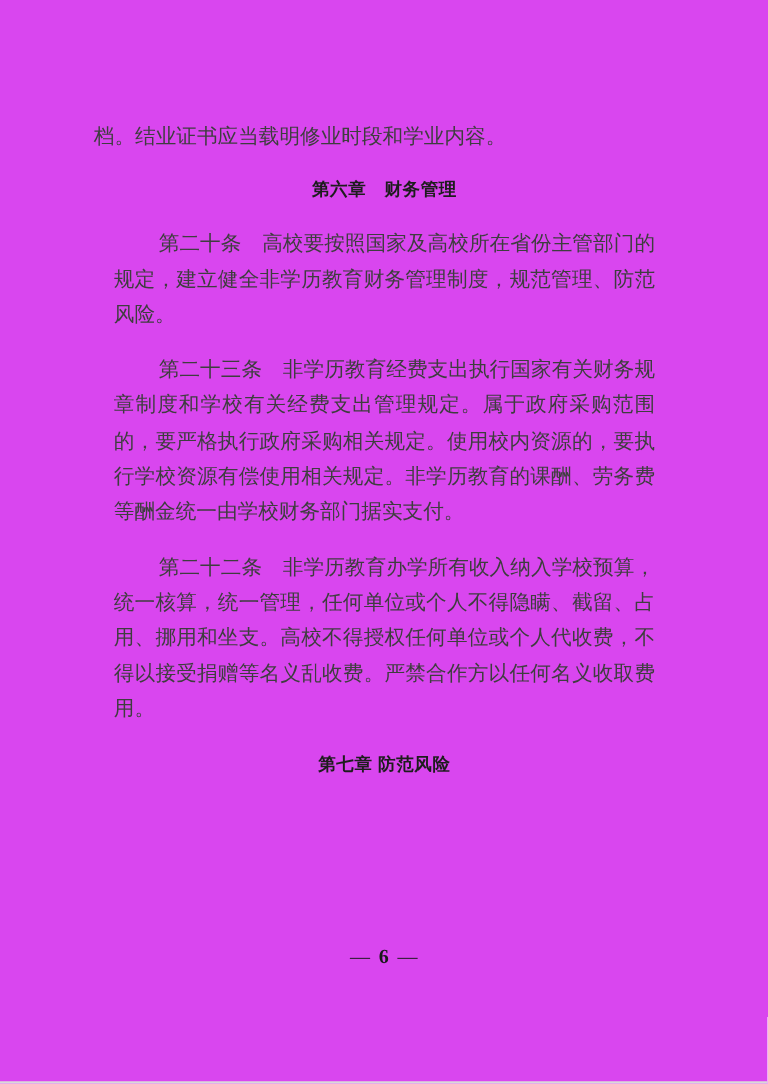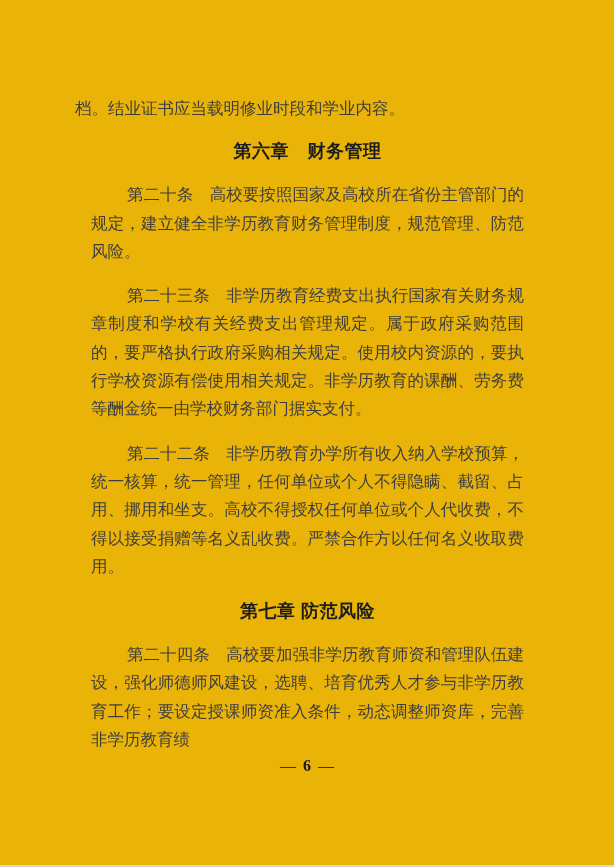--- a/index.html
+++ b/index.html
@@ -5,41 +5,41 @@
   html, body {
     margin: 0;
     padding: 0;
     background: #ffffff;
   }
   .page {
     position: relative;
     width: 614px;
     height: 867px;
     margin: 0 auto;
-    background: #eab308;
+    background: #d946ef;
     overflow: hidden;
   }
   .content {
     position: absolute;
     left: 75px;
     top: 95px;
     width: 465px;
     font-family: "Liberation Serif", "DejaVu Serif", serif;
     font-size: 16.5px;
     line-height: 28.3px;
     color: #3e3e3e;
     text-align: justify;
   }
   .continuation {
     margin: 0;
     text-indent: 0;
   }
   .chapter-heading {
     font-family: "Liberation Sans", "DejaVu Sans", sans-serif;
-    font-size: 18px;
+    font-size: 14px;
     font-weight: 700;
     color: #1d1d1d;
     text-align: center;
     text-indent: 0;
     letter-spacing: 0.5px;
     line-height: 28px;
     margin: 14px 0 12px 0;
   }
   .article {
     margin: 16px;
@@ -81,21 +81,20 @@
 
     <p class="article">第二十条　高校要按照国家及高校所在省份主管部门的规定，建立健全非学历教育财务管理制度，规范管理、防范风险。</p>
 
 
     <p class="article">第二十三条　非学历教育经费支出执行国家有关财务规章制度和学校有关经费支出管理规定。属于政府采购范围的，要严格执行政府采购相关规定。使用校内资源的，要执行学校资源有偿使用相关规定。非学历教育的课酬、劳务费等酬金统一由学校财务部门据实支付。</p>
 
     <p class="article">第二十二条　非学历教育办学所有收入纳入学校预算，统一核算，统一管理，任何单位或个人不得隐瞒、截留、占用、挪用和坐支。高校不得授权任何单位或个人代收费，不得以接受捐赠等名义乱收费。严禁合作方以任何名义收取费用。</p>
 
     <h2 class="chapter-heading">第七章 防范风险</h2>
 
-    <p class="article">第二十四条　高校要加强非学历教育师资和管理队伍建设，强化师德师风建设，选聘、培育优秀人才参与非学历教育工作；要设定授课师资准入条件，动态调整师资库，完善非学历教育绩</p>
 
   </div>
 
   <div class="page-number">
     <span class="dash">—</span><span class="num">6</span><span class="dash">—</span>
   </div>
 
   <div class="scan-edge"></div>
 
 </div>

